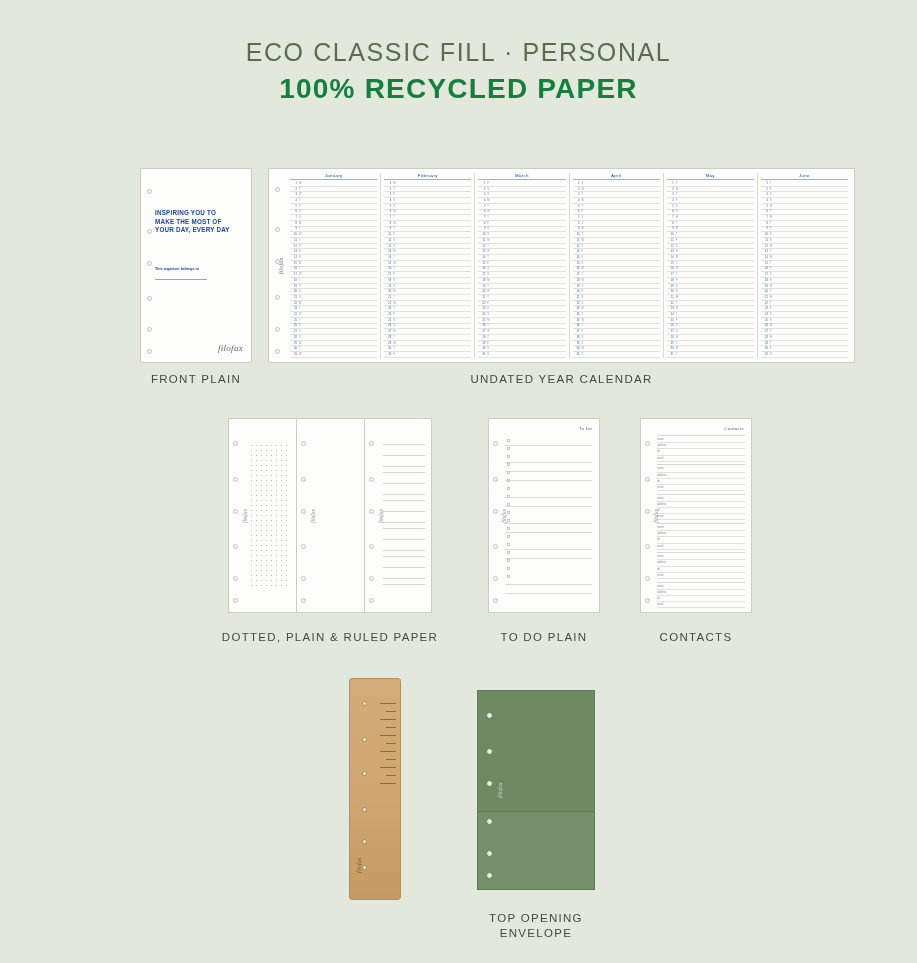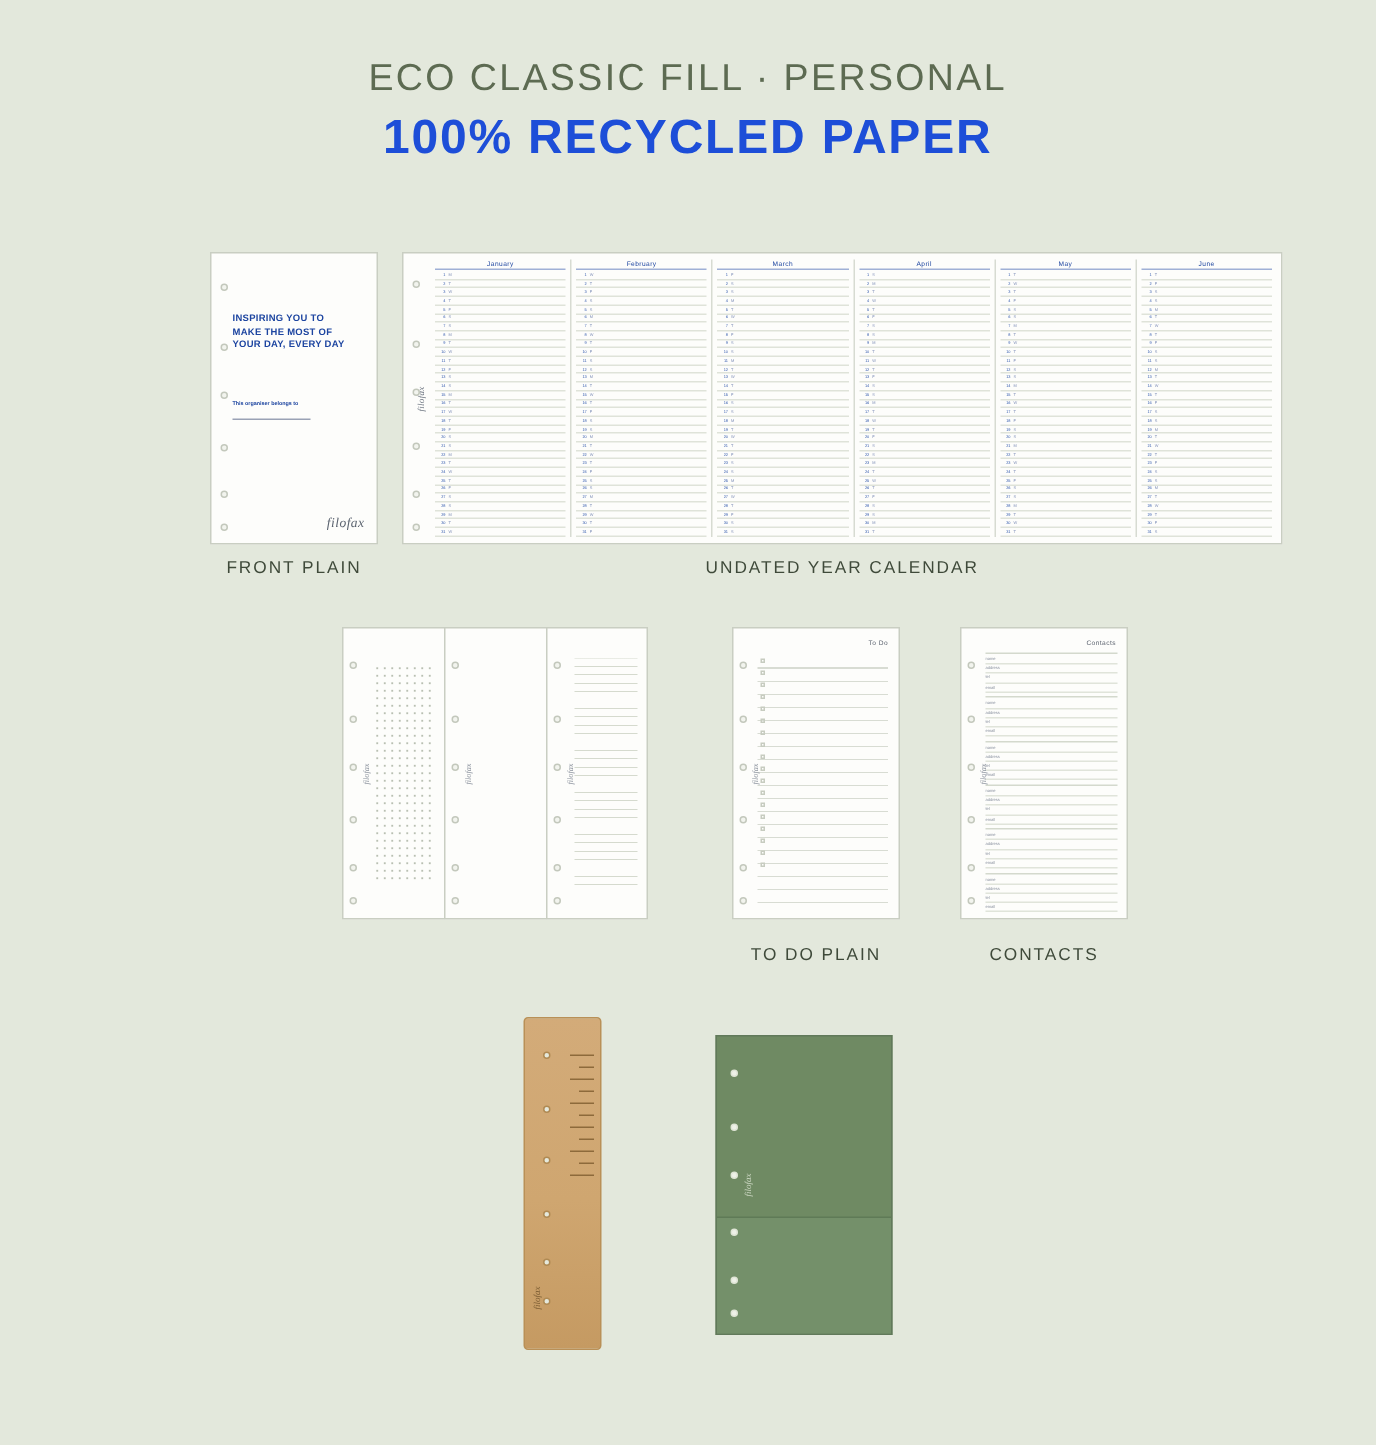--- a/index.html
+++ b/index.html
@@ -26,23 +26,23 @@
     text-align: center;
     padding-top: 38px;
   }
   .header .line1 {
     font-size: 25px;
     letter-spacing: 1.6px;
     color: #5d6b52;
     font-weight: 400;
   }
   .header .line2 {
-    font-size: 32px;
+    font-size: 28px;
     letter-spacing: 1.2px;
-    color: #1d4ed8;
+    color: #15803d;
     font-weight: bold;
     margin-top: 6px;
   }
 
   
   .sheet {
     position: absolute;
     background: #fdfdfb;
     border: 1px solid #c9cec2;
     box-sizing: border-box;
@@ -1142,20 +1142,21 @@
       <div class="ruled-lines"></div>
       <div class="pane-brand">filofax</div>
       <span class="hole" style="left:4px; top:22px;"></span>
       <span class="hole" style="left:4px; top:58px;"></span>
       <span class="hole" style="left:4px; top:90px;"></span>
       <span class="hole" style="left:4px; top:125px;"></span>
       <span class="hole" style="left:4px; top:157px;"></span>
       <span class="hole" style="left:4px; top:179px;"></span>
     </div>
   </div>
+  <div class="caption" style="left:208px; top:630px; width:244px;">DOTTED, PLAIN &amp; RULED PAPER</div>
 
   <div class="sheet" id="todo-sheet">
     <div class="todo-head">To Do</div>
     <div class="todo-lines"></div>
     <div class="todo-boxes" id="todo-boxes">
         <i></i>
         <i></i>
         <i></i>
         <i></i>
         <i></i>
@@ -1258,14 +1259,18 @@
     <div class="env-lower"></div>
     <div class="flap"></div>
     <div class="env-brand">filofax</div>
     <span class="hole" style="left:9px; top:22px;"></span>
     <span class="hole" style="left:9px; top:58px;"></span>
     <span class="hole" style="left:9px; top:90px;"></span>
     <span class="hole" style="left:9px; top:128px;"></span>
     <span class="hole" style="left:9px; top:160px;"></span>
     <span class="hole" style="left:9px; top:182px;"></span>
   </div>
+  <div class="caption" style="left:470px; top:911px; width:132px;">
+    <div>TOP OPENING</div>
+    <div>ENVELOPE</div>
+  </div>
 
 </div>
 
 </body></html>

